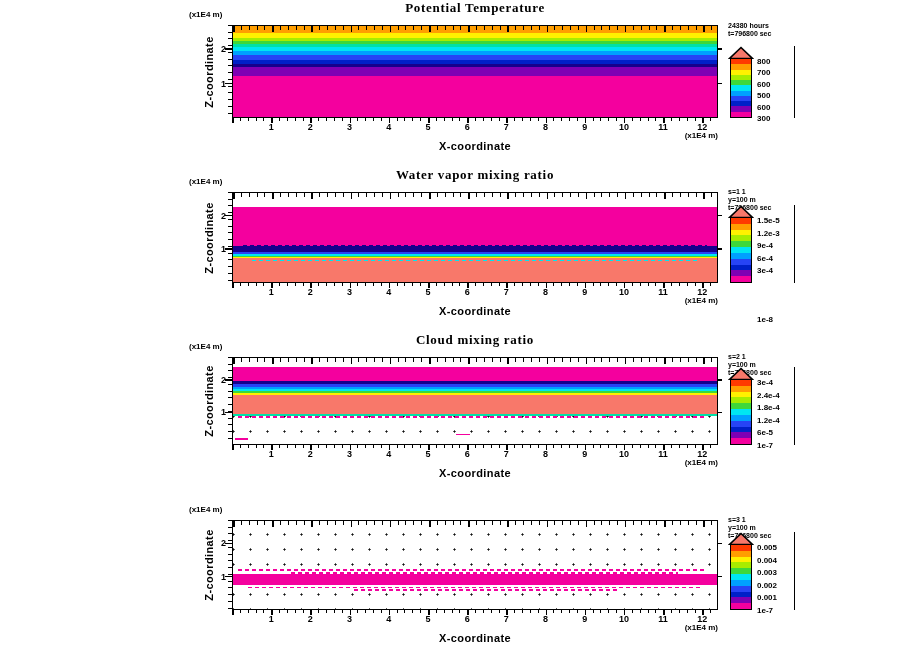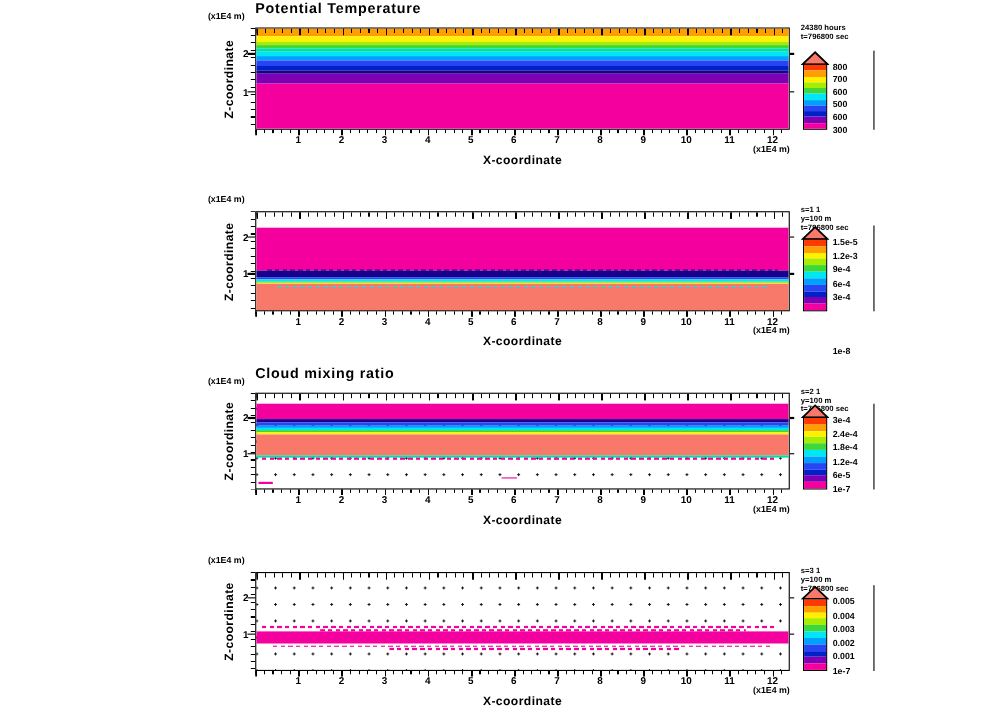--- a/index.html
+++ b/index.html
@@ -1,19 +1,19 @@
 <!DOCTYPE html>
 <html><head>
 <meta charset="utf-8">
 <style>
   html,body{margin:0;padding:0;background:#fff;font-family:"Liberation Sans",sans-serif;}
   #figure{position:relative;width:904px;height:654px;background:#fff;overflow:hidden;color:#000;}
   .panel{position:absolute;left:0;width:904px;}
-  .ptitle{position:absolute;left:232px;width:486px;top:0;
-          font-weight:bold;font-size:13px;letter-spacing:.7px;white-space:nowrap;}
+  .ptitle{position:absolute;left:232px;width:486px;top:0;text-align:center;
+          font-weight:bold;font-size:13px;letter-spacing:.7px;white-space:nowrap;font-family:Liberation Serif, serif;}
   .box{position:absolute;left:232px;top:25px;width:486px;box-sizing:border-box;
        border:1.6px solid #000;overflow:hidden;background:#fff;}
   .dots{background-image:radial-gradient(circle,#111 .9px,transparent 1.2px);
         background-size:17px 15px;background-position:9px 6px;}
   .bands{position:absolute;left:0;top:0;width:100%;height:100%;display:flex;flex-direction:column;}
   .band{width:100%;}
   .tkt,.tktM{position:absolute;left:0;right:0;top:0;}
   .tkt{height:4px;background:repeating-linear-gradient(to right,#000 0 1px,transparent 1px 7.84px);}
   .tktM{height:6px;background:repeating-linear-gradient(to right,#000 0 1.6px,transparent 1.6px 39.19px);}
   .tkb,.tkbM{position:absolute;background:repeating-linear-gradient(to right,#000 0 1px,transparent 1px 7.84px);}
@@ -106,20 +106,21 @@
       </div>
       <div class="clab" style="left: 757px; top: 61px;">800</div>
       <div class="clab" style="left: 757px; top: 72.4px;">700</div>
       <div class="clab" style="left: 757px; top: 83.8px;">600</div>
       <div class="clab" style="left: 757px; top: 95.2px;">500</div>
       <div class="clab" style="left: 757px; top: 106.6px;">600</div>
       <div class="clab" style="left: 757px; top: 118px;">300</div>
       <div class="ledge" style="left: 794px; top: 46px; height: 72px;"></div>
     </div>
     <div class="panel" style="top: 167px; height: 166px;">
+      <div class="ptitle">Water vapor mixing ratio</div>
       <div class="unit" style="left: 189px; top: 10px;">(x1E4 m)</div>
       <div class="ylab" style="left: 209px; top: 70.5px;">Z-coordinate</div>
       <div class="ytick" style="left: 210px; top: 48.5926px;">2</div>
       <div class="majtick" style="left: 225px; top: 47.7926px; width: 7px;"></div>
       <div class="majtick" style="left: 718px; top: 47.7926px; width: 4px;"></div>
       <div class="ytick" style="left: 210px; top: 82.2963px;">1</div>
       <div class="majtick" style="left: 225px; top: 81.4963px; width: 7px;"></div>
       <div class="majtick" style="left: 718px; top: 81.4963px; width: 4px;"></div>
       <div class="tkl" style="left: 228px; top: 25px; width: 4px; height: 91px;"></div>
       <div class="box" style="top: 25px; height: 91px;">

